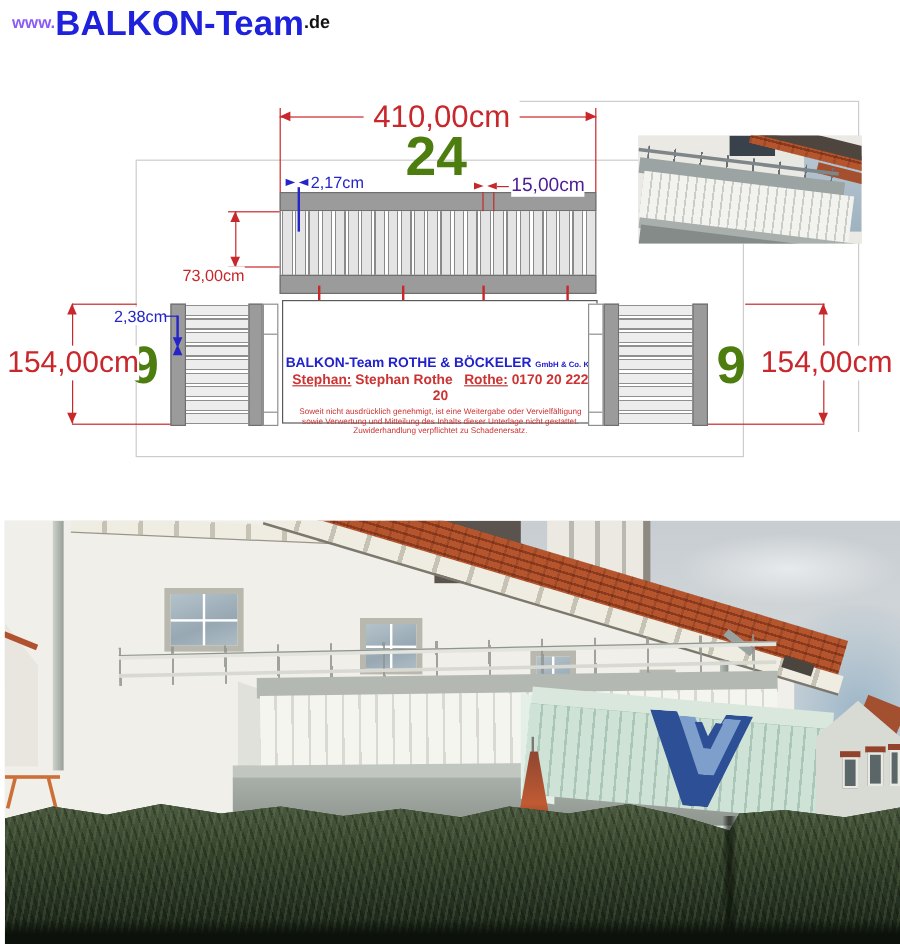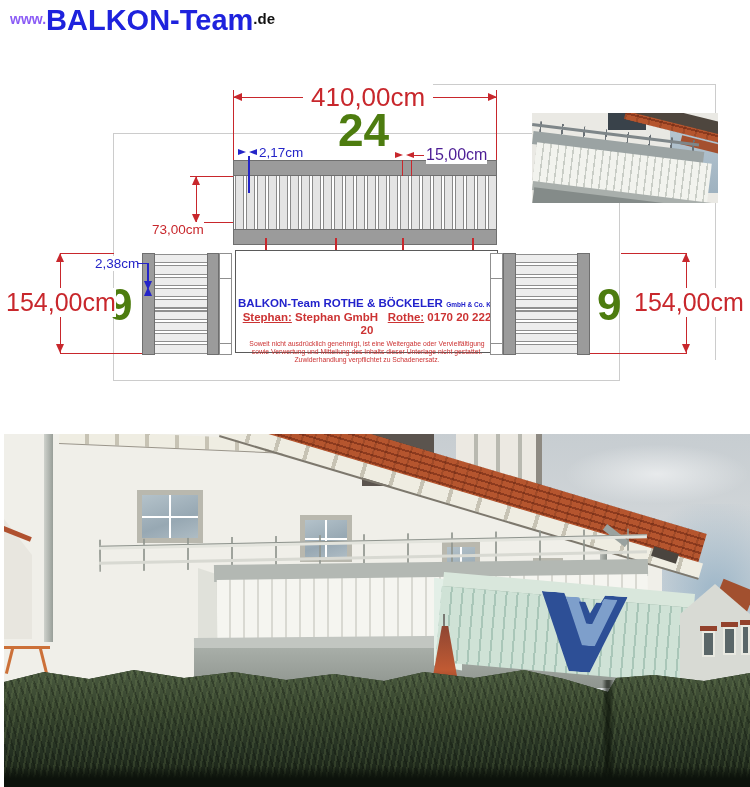--- a/index.html
+++ b/index.html
@@ -128,21 +128,21 @@
 
   <div class="floor-rect" style="left:235px;top:250px;width:263px;height:103px;"></div>
 
   <div class="info" style="left:238px;top:297px;width:258px;">
     <div class="l1">
       <span>BALKON-Team  ROTHE &amp; BÖCKELER</span>
       <span class="suf">GmbH &amp; Co. KG</span>
     </div>
     <div class="l3">
       <span class="u">Stephan:</span>
-      <span>Stephan GmbH</span>&nbsp;&nbsp;
+      <span>Stephan Rothe</span>&nbsp;&nbsp;
       <span class="u">Rothe:</span>
       <span>0170 20 222 20</span>
     </div>
     <div class="disc">
       <div>Soweit nicht ausdrücklich genehmigt, ist eine Weitergabe oder Vervielfältigung</div>
       <div>sowie Verwertung und Mitteilung des Inhalts dieser Unterlage nicht gestattet.</div>
       <div>Zuwiderhandlung verpflichtet zu Schadenersatz.</div>
     </div>
   </div>
 

